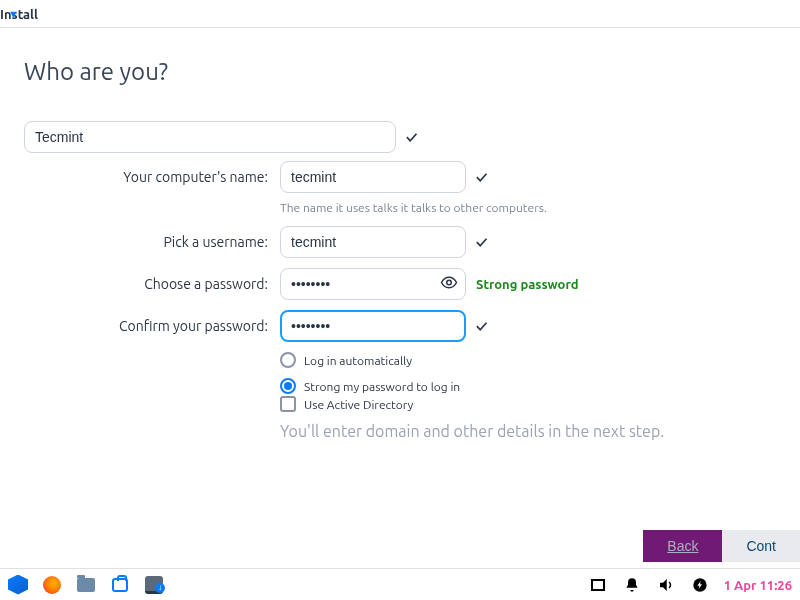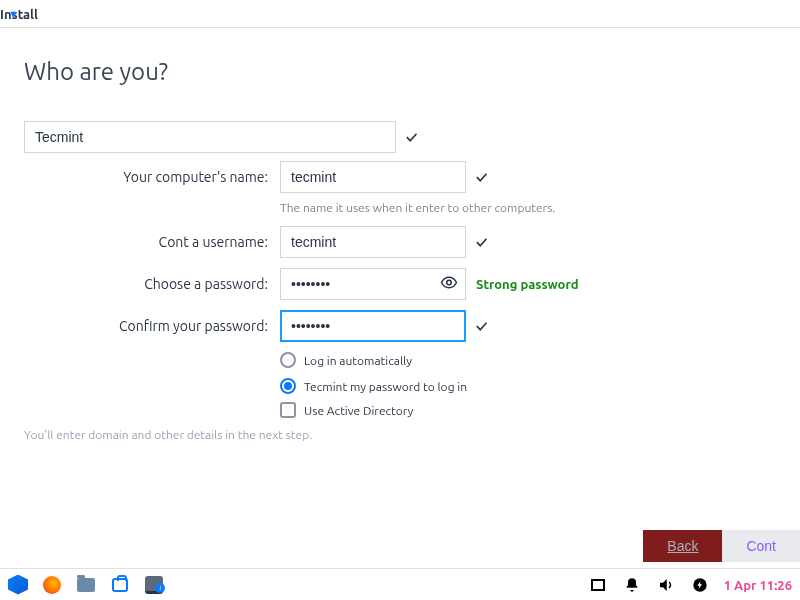--- a/index.html
+++ b/index.html
@@ -7,40 +7,40 @@
 .window { background: #fff; width: 100%; height: 568px; display: flex; flex-direction: column; }
 .titlebar { height: 28px; display: flex; align-items: center; position: relative; border-bottom: 1px solid #e0e0e0; }
 .titlebar .menu-arrow { position: absolute; left: 8px; color: #0a7bff; font-size: 11px; }
 .titlebar .title { width: 100%; text-align: left; font-weight: 700; font-size: 13px; color: #2a3545; }
 .content { padding: 30px 24px 0 24px; flex: 1; }
 .heading { font-size: 24px; font-weight: 400; color: #3a4556; margin-bottom: 36px; }
 .form { max-width: 720px; }
 .row { display: flex; align-items: center; margin-bottom: 8px; }
 .label { width: 256px; text-align: right; padding-right: 12px; font-size: 14px; color: #2a3545; }
 .control { display: flex; align-items: center; gap: 10px; }
-input[type=text], input[type=password] { border: 1px solid #cfd6de; border-radius: 0; padding: 7px 10px; font-size: 14px; color: #2a3545; background: #fff; outline: none; }
+input[type=text], input[type=password] { border: 1px solid #cfd6de; border-radius: 8px; padding: 7px 10px; font-size: 14px; color: #2a3545; background: #fff; outline: none; }
 input.focused { border: 2px solid #1a9cff; padding: 6px 9px; }
 .w-large { width: 372px; }
 .w-mid { width: 186px; }
 .check { color: #2a3545; font-size: 16px; font-weight: 700; }
 .help { font-size: 12px; color: #7a8594; margin-left: 256px; margin-top: 2px; margin-bottom: 12px; }
 .eye { position: absolute; right: 8px; top: 50%; transform: translateY(-50%); color: #2a3545; }
 .pw-wrap { position: relative; display: inline-block; }
 .pw-wrap input { padding-right: 32px; }
 .strong { color: #1a8a1a; font-size: 13px; font-weight: 700; }
 .radio-row { margin-left: 256px; display: flex; align-items: center; gap: 8px; margin-top: 10px; font-size: 12px; color: #2a3545; }
 .radio { width: 16px; height: 16px; border-radius: 50%; border: 2px solid #8a94a4; display: inline-flex; align-items: center; justify-content: center; }
 .radio.selected { border-color: #0a7bff; }
 .radio.selected .dot { width: 8px; height: 8px; border-radius: 50%; background: #0a7bff; }
 .checkbox { width: 16px; height: 16px; border-radius: 3px; border: 2px solid #8a94a4; display: inline-block; }
-.adhelp { font-size: 12px; color: #9aa3b2; margin-top: 10px; }
+.adhelp { font-size: 16px; color: #9aa3b2; margin-left: 256px; margin-top: 10px; }
 .nav { position: absolute; bottom: 38px; right: 0; display: flex; }
 .btn { padding: 8px 24px; font-size: 14px; border: none; cursor: pointer; }
-.btn.back { background: #7f1d1d; color: #aab1bc; text-decoration: underline; }
-.btn.cont { background: #e8eaee; color: #8b5cf6; }
+.btn.back { background: #701a75; color: #aab1bc; text-decoration: underline; }
+.btn.cont { background: #e8eaee; color: #0c4a6e; }
 .taskbar { position: absolute; bottom: 0; left: 0; width: 100%; height: 32px; background: #fff; border-top: 1px solid #e0e0e0; display: flex; align-items: center; padding: 0 8px; }
 .tb-left { display: flex; align-items: center; gap: 14px; }
 .tb-right { margin-left: auto; display: flex; align-items: center; gap: 14px; }
 .tb-icon { width: 20px; height: 20px; display: flex; align-items: center; justify-content: center; color: #2a3545; }
 .zorin { width: 20px; height: 20px; background: linear-gradient(135deg,#0a7bff,#0a5dcc); clip-path: polygon(50% 0,100% 25%,100% 75%,50% 100%,0 75%,0 25%); }
 .ff { width: 18px; height: 18px; border-radius: 50%; background: radial-gradient(circle at 60% 40%,#ffb700,#ff6a00 60%,#a32ad6); }
 .folder { width: 18px; height: 14px; background: #6a8aa8; border-radius: 2px; position: relative; }
 .folder::before { content: ""; position: absolute; top: -3px; left: 0; width: 8px; height: 3px; background: #6a8aa8; border-radius: 1px 1px 0 0; }
 .bag { width: 16px; height: 14px; border: 2px solid #0a7bff; border-radius: 3px; position: relative; }
 .bag::before { content:""; position:absolute; top:-5px; left:3px; width:6px; height:4px; border:2px solid #0a7bff; border-bottom:none; border-radius:3px 3px 0 0; }
@@ -73,24 +73,24 @@
         </div>
       </div>
 
       <div class="row">
         <div class="label">Your computer's name:</div>
         <div class="control">
           <input type="text" class="w-mid" value="tecmint" style="">
           <span class="check">✓</span>
         </div>
       </div>
-      <div class="help">The name it uses when it enter to other computers.</div>
+      <div class="help">The name it uses talks it talks to other computers.</div>
 
       <div class="row">
-        <div class="label">Cont a username:</div>
+        <div class="label">Pick a username:</div>
         <div class="control">
           <input type="text" class="w-mid" value="tecmint" style="">
           <span class="check">✓</span>
         </div>
       </div>
 
       <div class="row" style="margin-top:10px">
         <div class="label">Choose a password:</div>
         <div class="control">
           <span class="pw-wrap">
@@ -116,24 +116,24 @@
 
       <div class="radio-row">
         <span class="radio"></span>
         <span>Log in automatically</span>
       </div>
 
       <div class="radio-row">
         <span class="radio selected">
             <span class="dot"></span>
           </span>
-        <span>Tecmint my password to log in</span>
+        <span>Strong my password to log in</span>
       </div>
 
-      <div class="radio-row" style="margin-top:8px">
+      <div class="radio-row" style="margin-top:2px">
         <span class="checkbox"></span>
         <span>Use Active Directory</span>
       </div>
 
       <div class="adhelp">You'll enter domain and other details in the next step.</div>
 
     </div>
   </div>
 
   <div class="nav">

